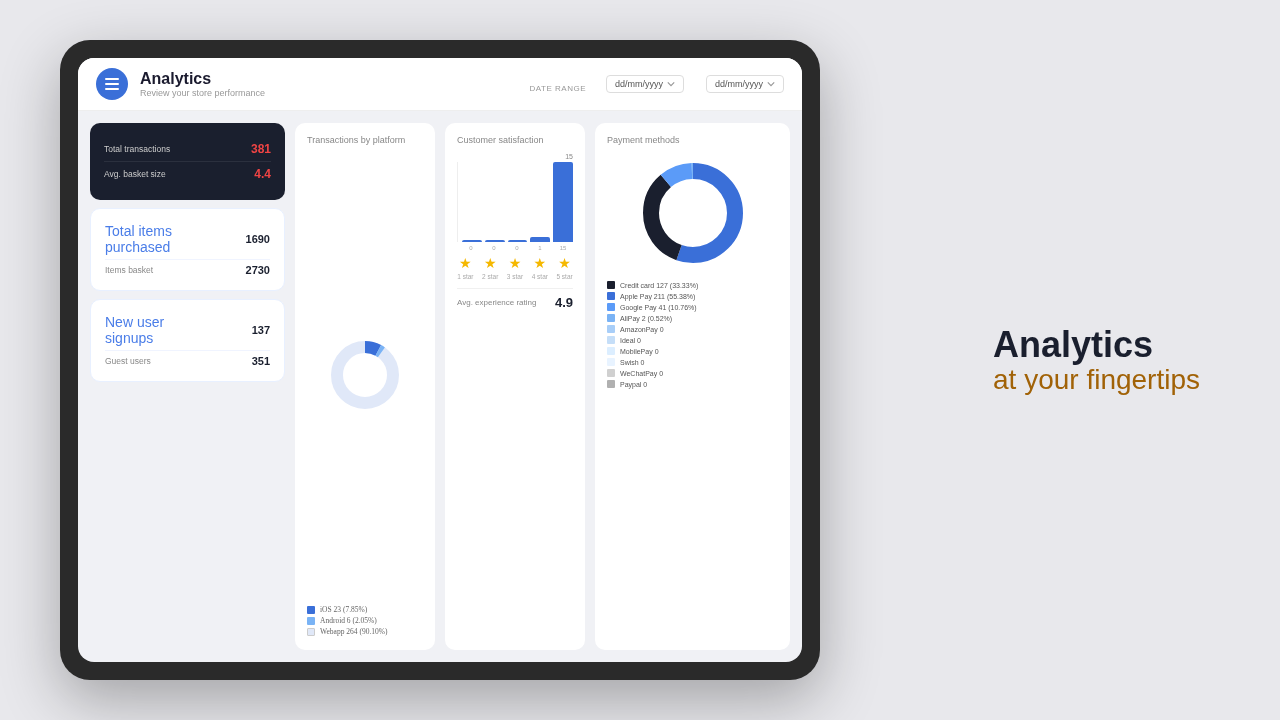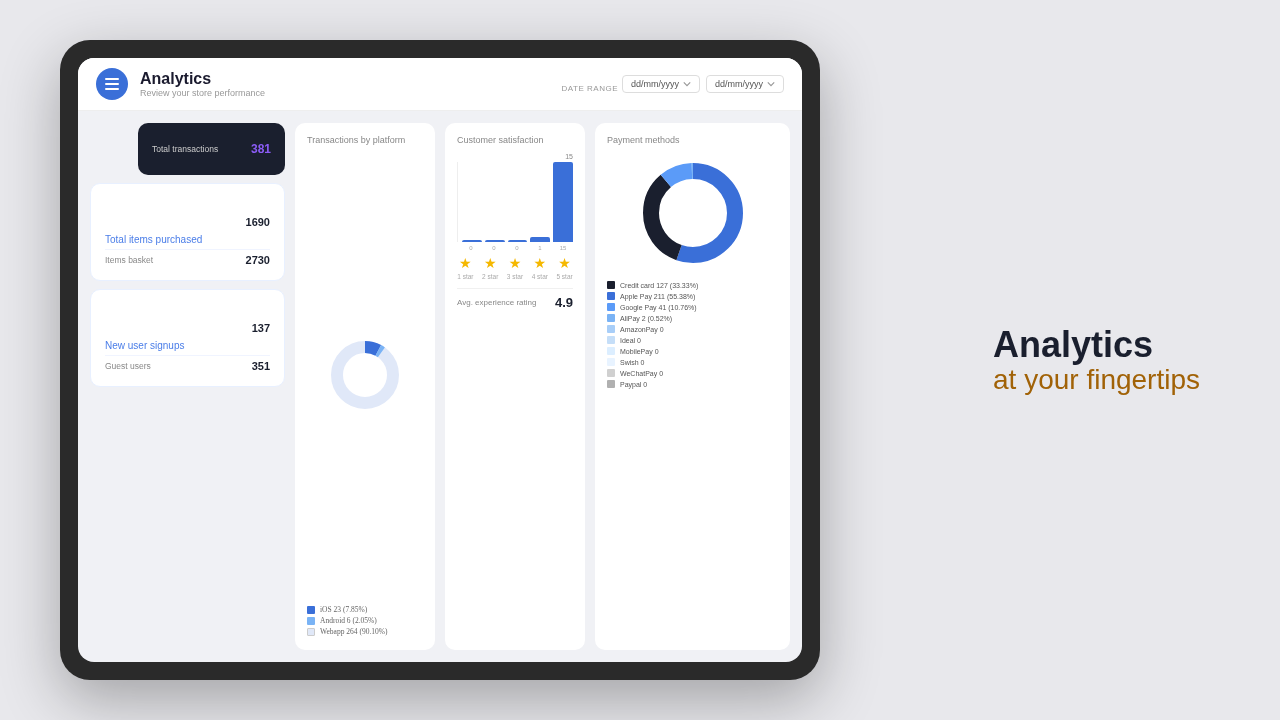--- a/index.html
+++ b/index.html
@@ -115,20 +115,21 @@
       border: 1px solid #ddd;
       border-radius: 4px;
       padding: 3px 8px;
       font-size: 9px;
       color: #555;
       background: white;
       cursor: pointer;
       display: flex;
       align-items: center;
       gap: 4px;
+      margin-left: 16px;
     }
 
     .date-select svg {
       width: 8px;
       height: 8px;
     }
 
     
     .main-content {
       flex: 1;
@@ -146,21 +147,20 @@
       width: 195px;
       flex-shrink: 0;
     }
 
     
     .stats-card-dark {
       background: #1a1f2e;
       border-radius: 10px;
       padding: 14px 14px;
       color: white;
-      margin-left: 48px;
     }
 
     .stat-row {
       display: flex;
       justify-content: space-between;
       align-items: center;
       padding: 5px 0;
       border-bottom: 1px solid rgba(255,255,255,0.08);
     }
 
@@ -169,21 +169,21 @@
     }
 
     .stat-label {
       font-size: 8.5px;
       color: #ccc;
     }
 
     .stat-value {
       font-size: 12px;
       font-weight: 600;
-      color: #8b5cf6;
+      color: #ef4444;
     }
 
     
     .stats-card-light {
       background: white;
       border-radius: 10px;
       padding: 10px 14px;
       border: 1.5px solid #e8f0ff;
     }
 
@@ -193,24 +193,23 @@
       align-items: center;
       padding: 4px 0;
       border-bottom: 1px solid #f0f4ff;
     }
 
     .stat-row-light:last-child {
       border-bottom: none;
     }
 
     .stat-label-blue {
-      font-size: 10px;
+      font-size: 14px;
       color: #4a7de8;
       font-weight: 500;
-      margin-top: 36px;
     }
 
     .stat-label-grey {
       font-size: 8.5px;
       color: #888;
     }
 
     .stat-value-dark {
       font-size: 11px;
       font-weight: 600;
@@ -473,20 +472,24 @@
 
     <div class="main-content">
 
       <div class="left-col">
 
         <div class="stats-card-dark">
           <div class="stat-row">
             <span class="stat-label">Total transactions</span>
             <span class="stat-value">381</span>
           </div>
+          <div class="stat-row">
+            <span class="stat-label">Avg. basket size</span>
+            <span class="stat-value">4.4</span>
+          </div>
         </div>
 
         <div class="stats-card-light">
           <div class="stat-row-light">
             <span class="stat-label-blue">Total items purchased</span>
             <span class="stat-value-dark">1690</span>
           </div>
           <div class="stat-row-light">
             <span class="stat-label-grey">Items basket</span>
             <span class="stat-value-dark">2730</span>

